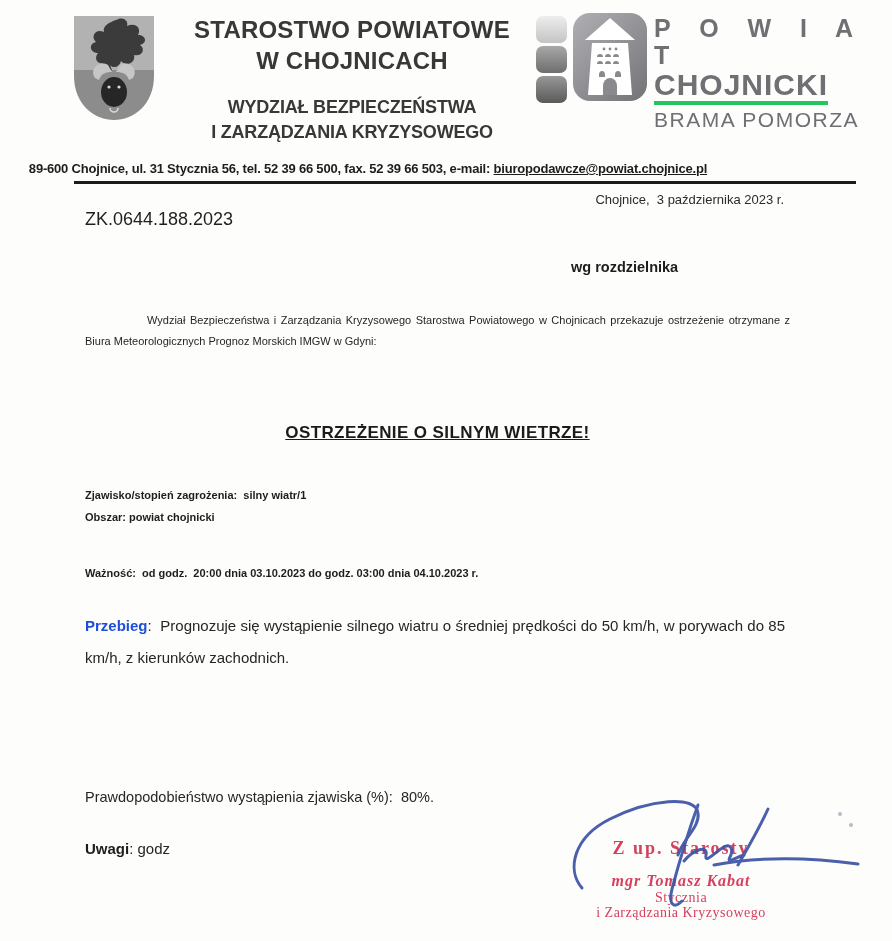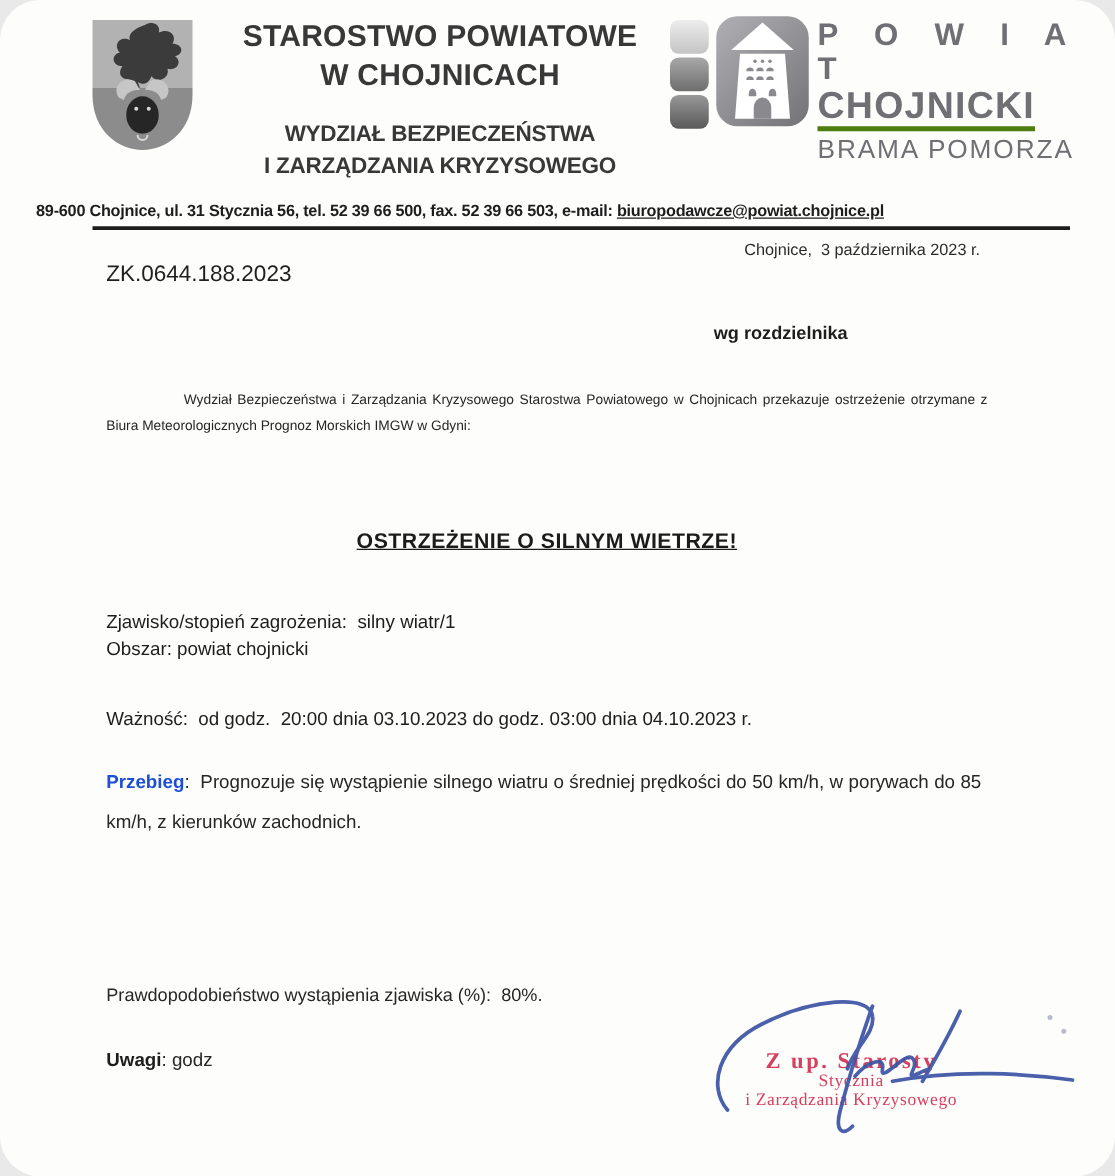--- a/index.html
+++ b/index.html
@@ -6,21 +6,20 @@
   html, body { background: #e9e9e9; }
   .page {
     position: relative;
     width: 892px;
     height: 941px;
     margin: 0 auto;
     background: #fdfdfc;
     font-family: "Liberation Sans", sans-serif;
     color: #222;
     overflow: hidden;
-    border-radius: 32px;
   }
   .abs { position: absolute; }
   .prewrap { white-space: pre-wrap; }
 
   
   .coa { left: 70px; top: 12px; width: 88px; height: 112px; }
   .header-center {
     left: 168px; top: 14px; width: 368px;
     text-align: center; color: #383838;
   }
@@ -35,21 +34,21 @@
   .sq2 { background: linear-gradient(180deg, #a8a8a8, #6e6e6e); }
   .sq3 { background: linear-gradient(180deg, #989898, #5a5a5a); }
   .logo-tower {
     position: absolute; left: 37px; top: 1px; width: 74px; height: 88px;
     border-radius: 17px;
     background: linear-gradient(135deg, #b0b0b4, #737377);
   }
   .logo-text { position: absolute; left: 118px; top: 3px; width: 232px; color: #6f6f74; }
   .logo-l1 { font-size: 25px; font-weight: bold; letter-spacing: 11px; line-height: 27px; }
   .logo-l2 { font-size: 30px; font-weight: bold; letter-spacing: 1px; line-height: 31px;
-             border-bottom: 4px solid #4d7c0f; display: inline-block; padding-bottom: 1px; }
+             border-bottom: 4px solid #22c55e; display: inline-block; padding-bottom: 1px; }
   .logo-l3 { font-size: 21px; letter-spacing: 1.5px; line-height: 25px; margin-top: 2px; }
 
   
   .contact {
     left: 0; top: 161px; width: 736px; text-align: center;
     font-size: 13px; font-weight: bold; color: #1d1d1d; letter-spacing: -0.2px;
   }
   .contact .email { text-decoration: underline; }
   .rule { left: 74px; top: 181px; width: 782px; height: 3px; background: #1c1c1c; }
 
@@ -62,21 +61,21 @@
   .intro {
     left: 85px; top: 310px; width: 705px;
     font-size: 11px; line-height: 21px; text-align: justify; text-indent: 62px;
     color: #262626;
   }
   .warn-title-wrap { left: 85px; top: 423px; width: 705px; text-align: center; }
   .warn-title {
     font-size: 17px; font-weight: bold; text-decoration: underline;
     letter-spacing: 0.4px; color: #1b1b1b;
   }
-  .line-bold { font-size: 15px; font-weight: normal; color: #1d1d1d; }
+  .line-bold { font-size: 11px; font-weight: bold; color: #1d1d1d; }
   .phenom { left: 85px; top: 489px; }
   .area   { left: 85px; top: 511px; }
   .valid  { left: 85px; top: 567px; }
   .course {
     left: 85px; top: 610px; width: 700px;
     font-size: 15px; line-height: 32px; text-align: justify; color: #262626;
   }
   .course b { color: #1d4ed8; }
   .probab { left: 85px; top: 789px; font-size: 14.5px; color: #262626; }
   .remarks { left: 85px; top: 840px; font-size: 15px; color: #262626; }
@@ -177,20 +176,21 @@
   <div class="abs valid line-bold prewrap">Ważność:  od godz.  20:00 dnia 03.10.2023 do godz. 03:00 dnia 04.10.2023 r.</div>
 
   <div class="abs course prewrap"><b>Przebieg</b><span>:  Prognozuje się wystąpienie silnego wiatru o średniej prędkości do 50 km/h, w porywach do 85 km/h, z kierunków zachodnich.</span></div>
 
   <div class="abs probab prewrap">Prawdopodobieństwo wystąpienia zjawiska (%):  80%.</div>
 
   <div class="abs remarks"><b>Uwagi</b><span>: godz</span></div>
 
   <div class="abs stamp">
     <div class="stamp-auth">Z up. Starosty</div>
+    <div class="stamp-name">mgr Tomasz Kabat</div>
     <div class="stamp-small">Stycznia</div>
     <div class="stamp-small">i Zarządzania Kryzysowego</div>
   </div>
 
   <svg class="abs sig-svg" viewBox="0 0 326 148">
     <g fill="none" stroke="#3c53a4" stroke-width="3" stroke-linecap="round" opacity="0.92">
       <path d="M16,95 C0,76 8,44 44,26 C84,6 130,2 132,20 C134,34 118,44 112,62" stroke="#3c53a4"></path>
       <path d="M132,12 C124,34 114,66 106,96 C102,112 108,116 116,108" stroke="#3c53a4"></path>
       <path d="M118,68 C128,56 142,52 140,62 C138,72 150,58 158,54 C164,50 168,56 164,64 C160,72 170,64 178,62" stroke="#3c53a4"></path>
       <path d="M148,72 C200,62 256,66 292,71" stroke="#3c53a4"></path>

